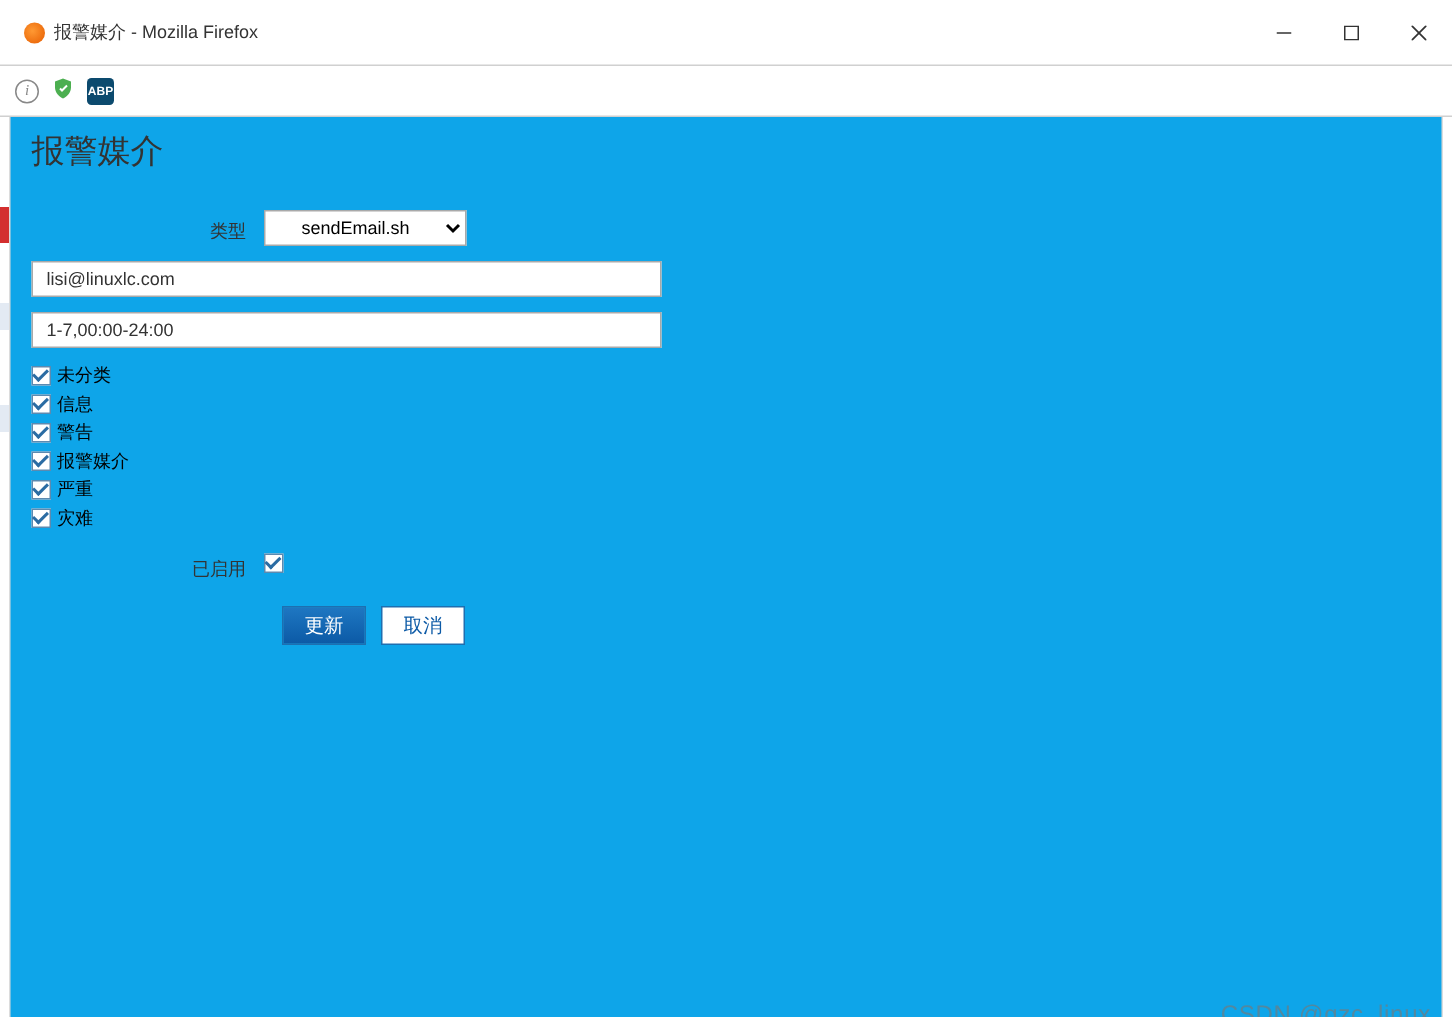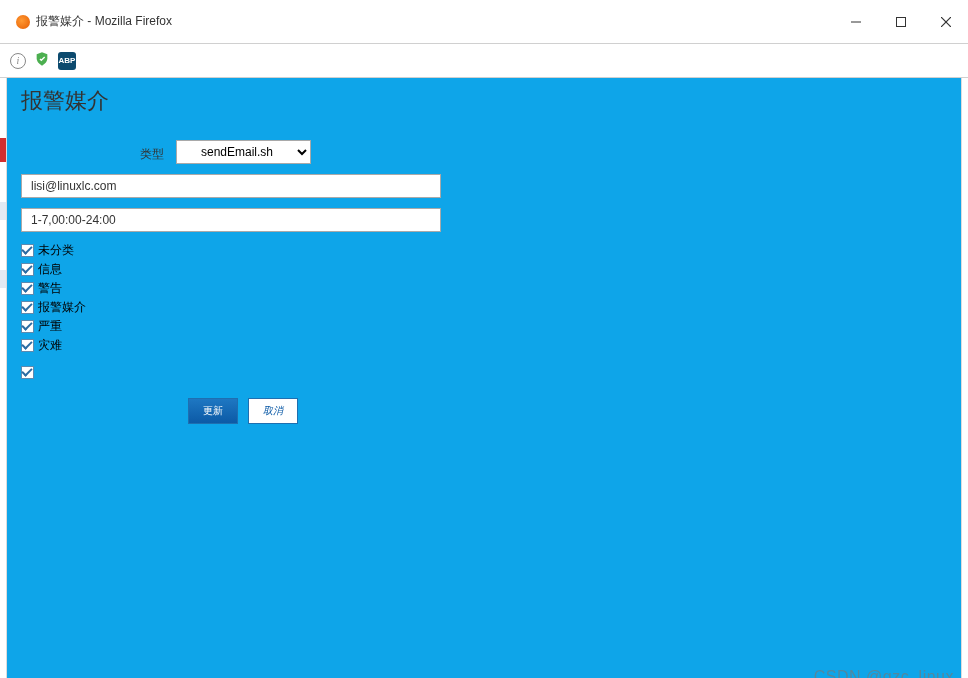--- a/index.html
+++ b/index.html
@@ -158,33 +158,32 @@
     }
     .btn-row {
       margin-top: 16px;
       padding-left: 167px;
       display: flex;
       gap: 10px;
     }
     .btn {
       height: 26px;
       padding: 0 14px;
-      font-size: 10px;
+      font-size: 13px;
       border: 1px solid #1e6fb0;
       cursor: pointer;
     }
     .btn-primary {
       background: #0c5aa6;
       background: linear-gradient(#1e77c2,#0c5aa6);
       color: #fff;
     }
     .btn-secondary {
       background: #fff;
       color: #0c5aa6;
-      font-style: italic;
     }
     .watermark {
       position: absolute;
       right: 14px;
       bottom: 8px;
       color: rgba(120,120,120,0.65);
       font-size: 16px;
       font-family: Arial, sans-serif;
       letter-spacing: 0.5px;
       margin-left: 42px;
@@ -280,20 +279,21 @@
             <span>严重</span>
           </div>
         <div class="chk-row">
             <span class="chk checked"></span>
             <span>灾难</span>
           </div>
       </div>
     </div>
 
     <div class="form-row">
+      <div class="form-label">已启用</div>
       <div class="form-field">
         <span class="chk checked"></span>
       </div>
     </div>
 
     <div class="btn-row">
       <button class="btn btn-primary">更新</button>
       <button class="btn btn-secondary">取消</button>
     </div>
   </div>

